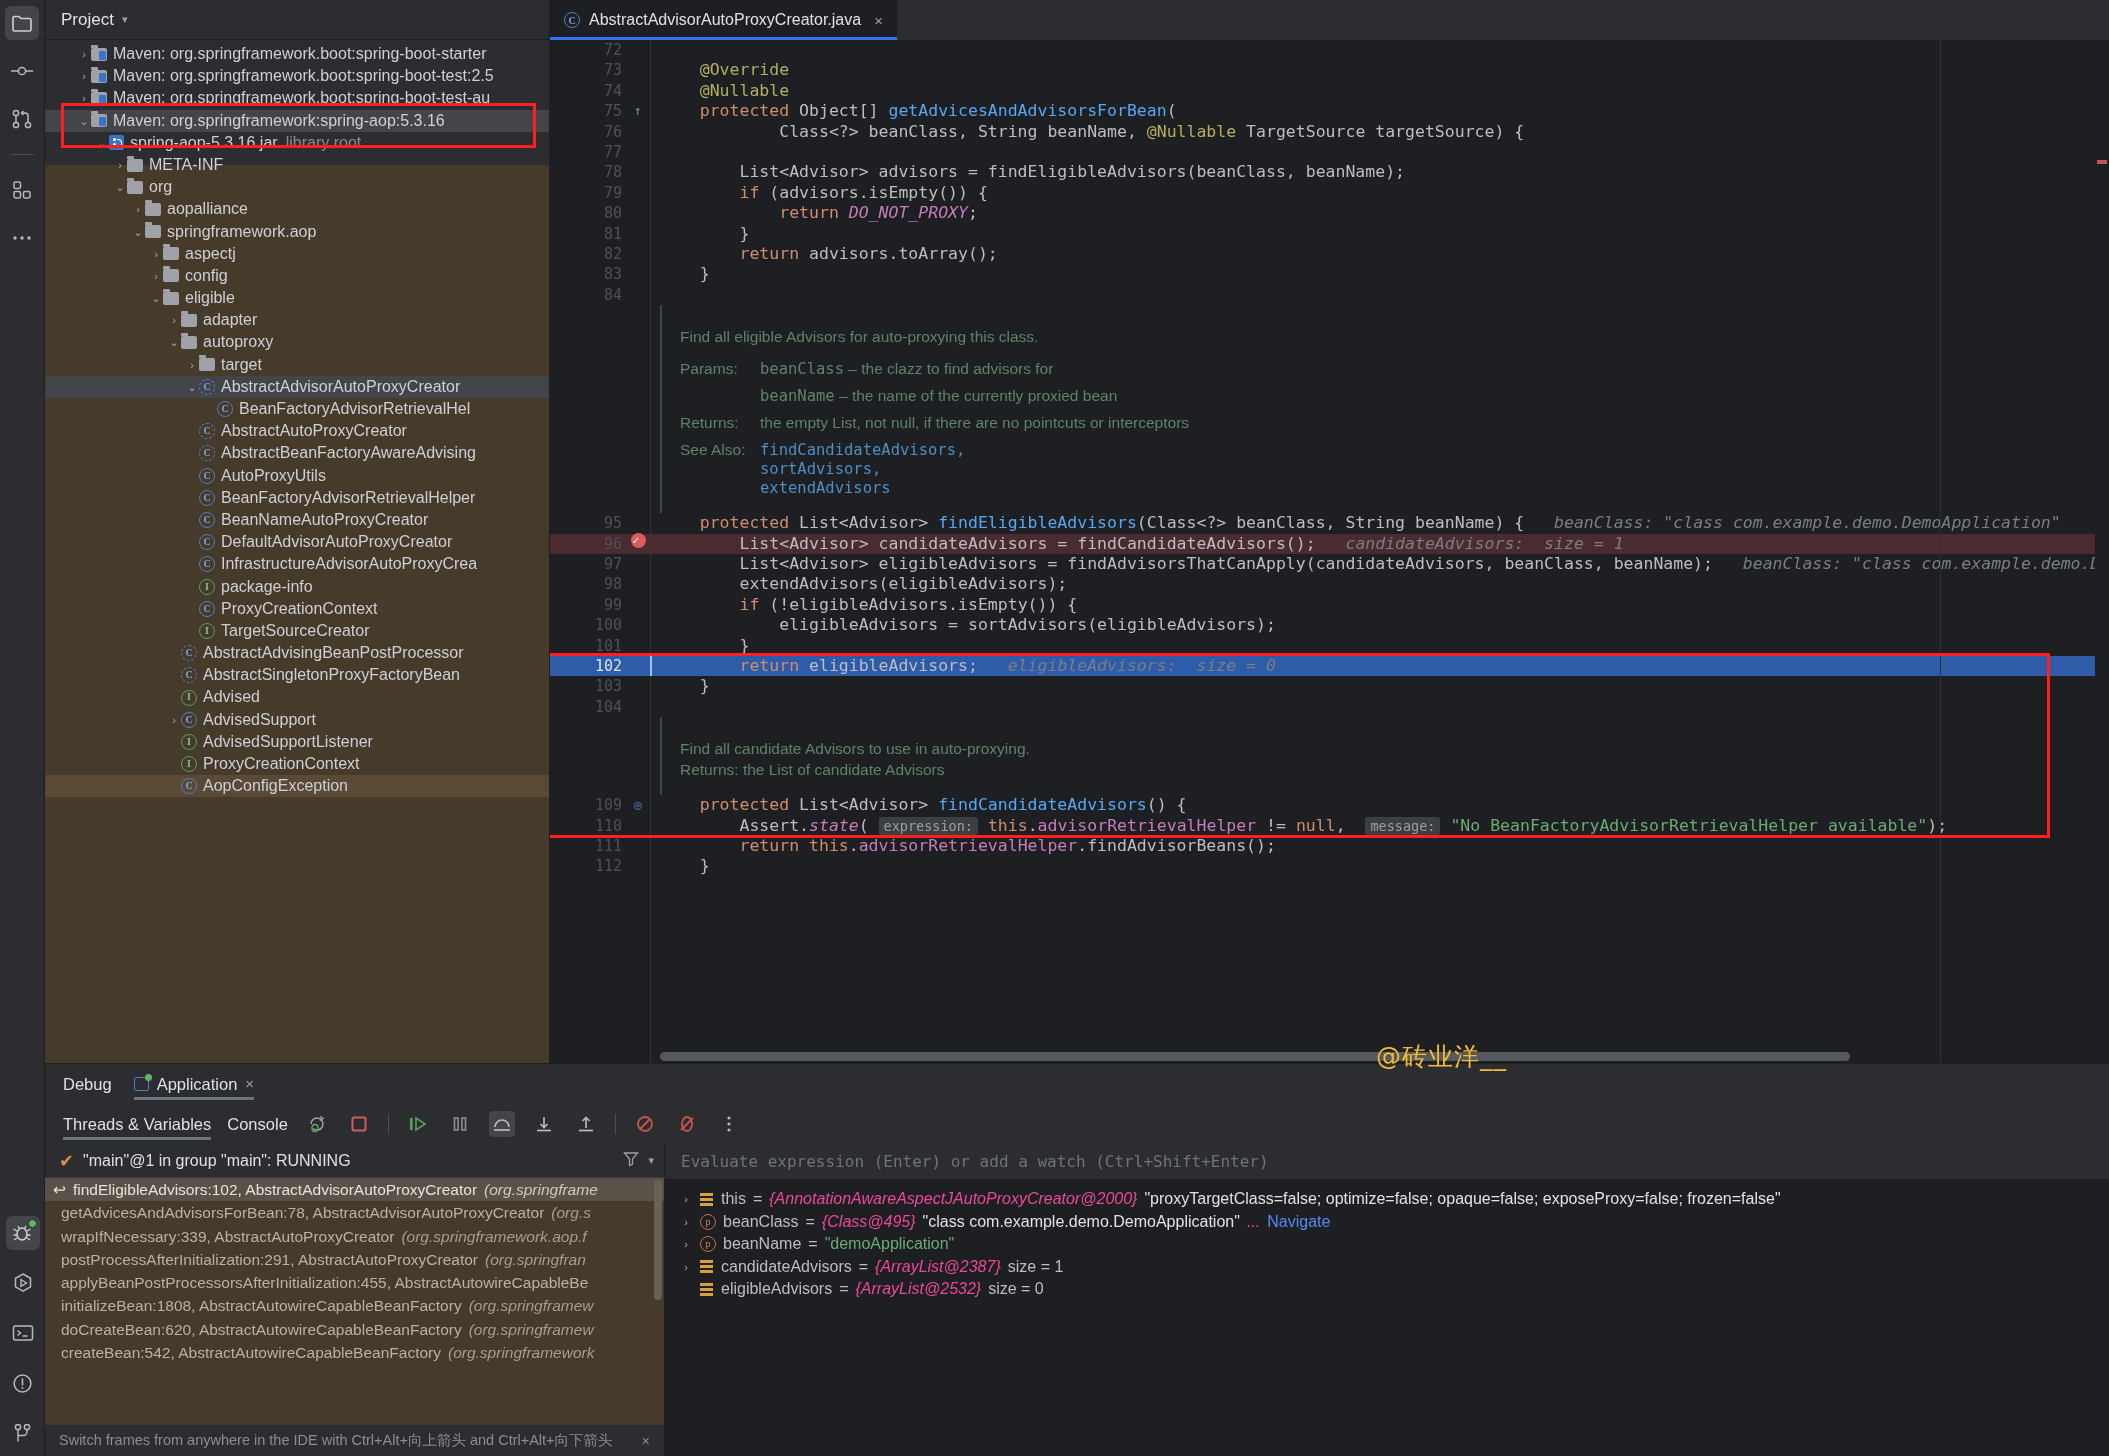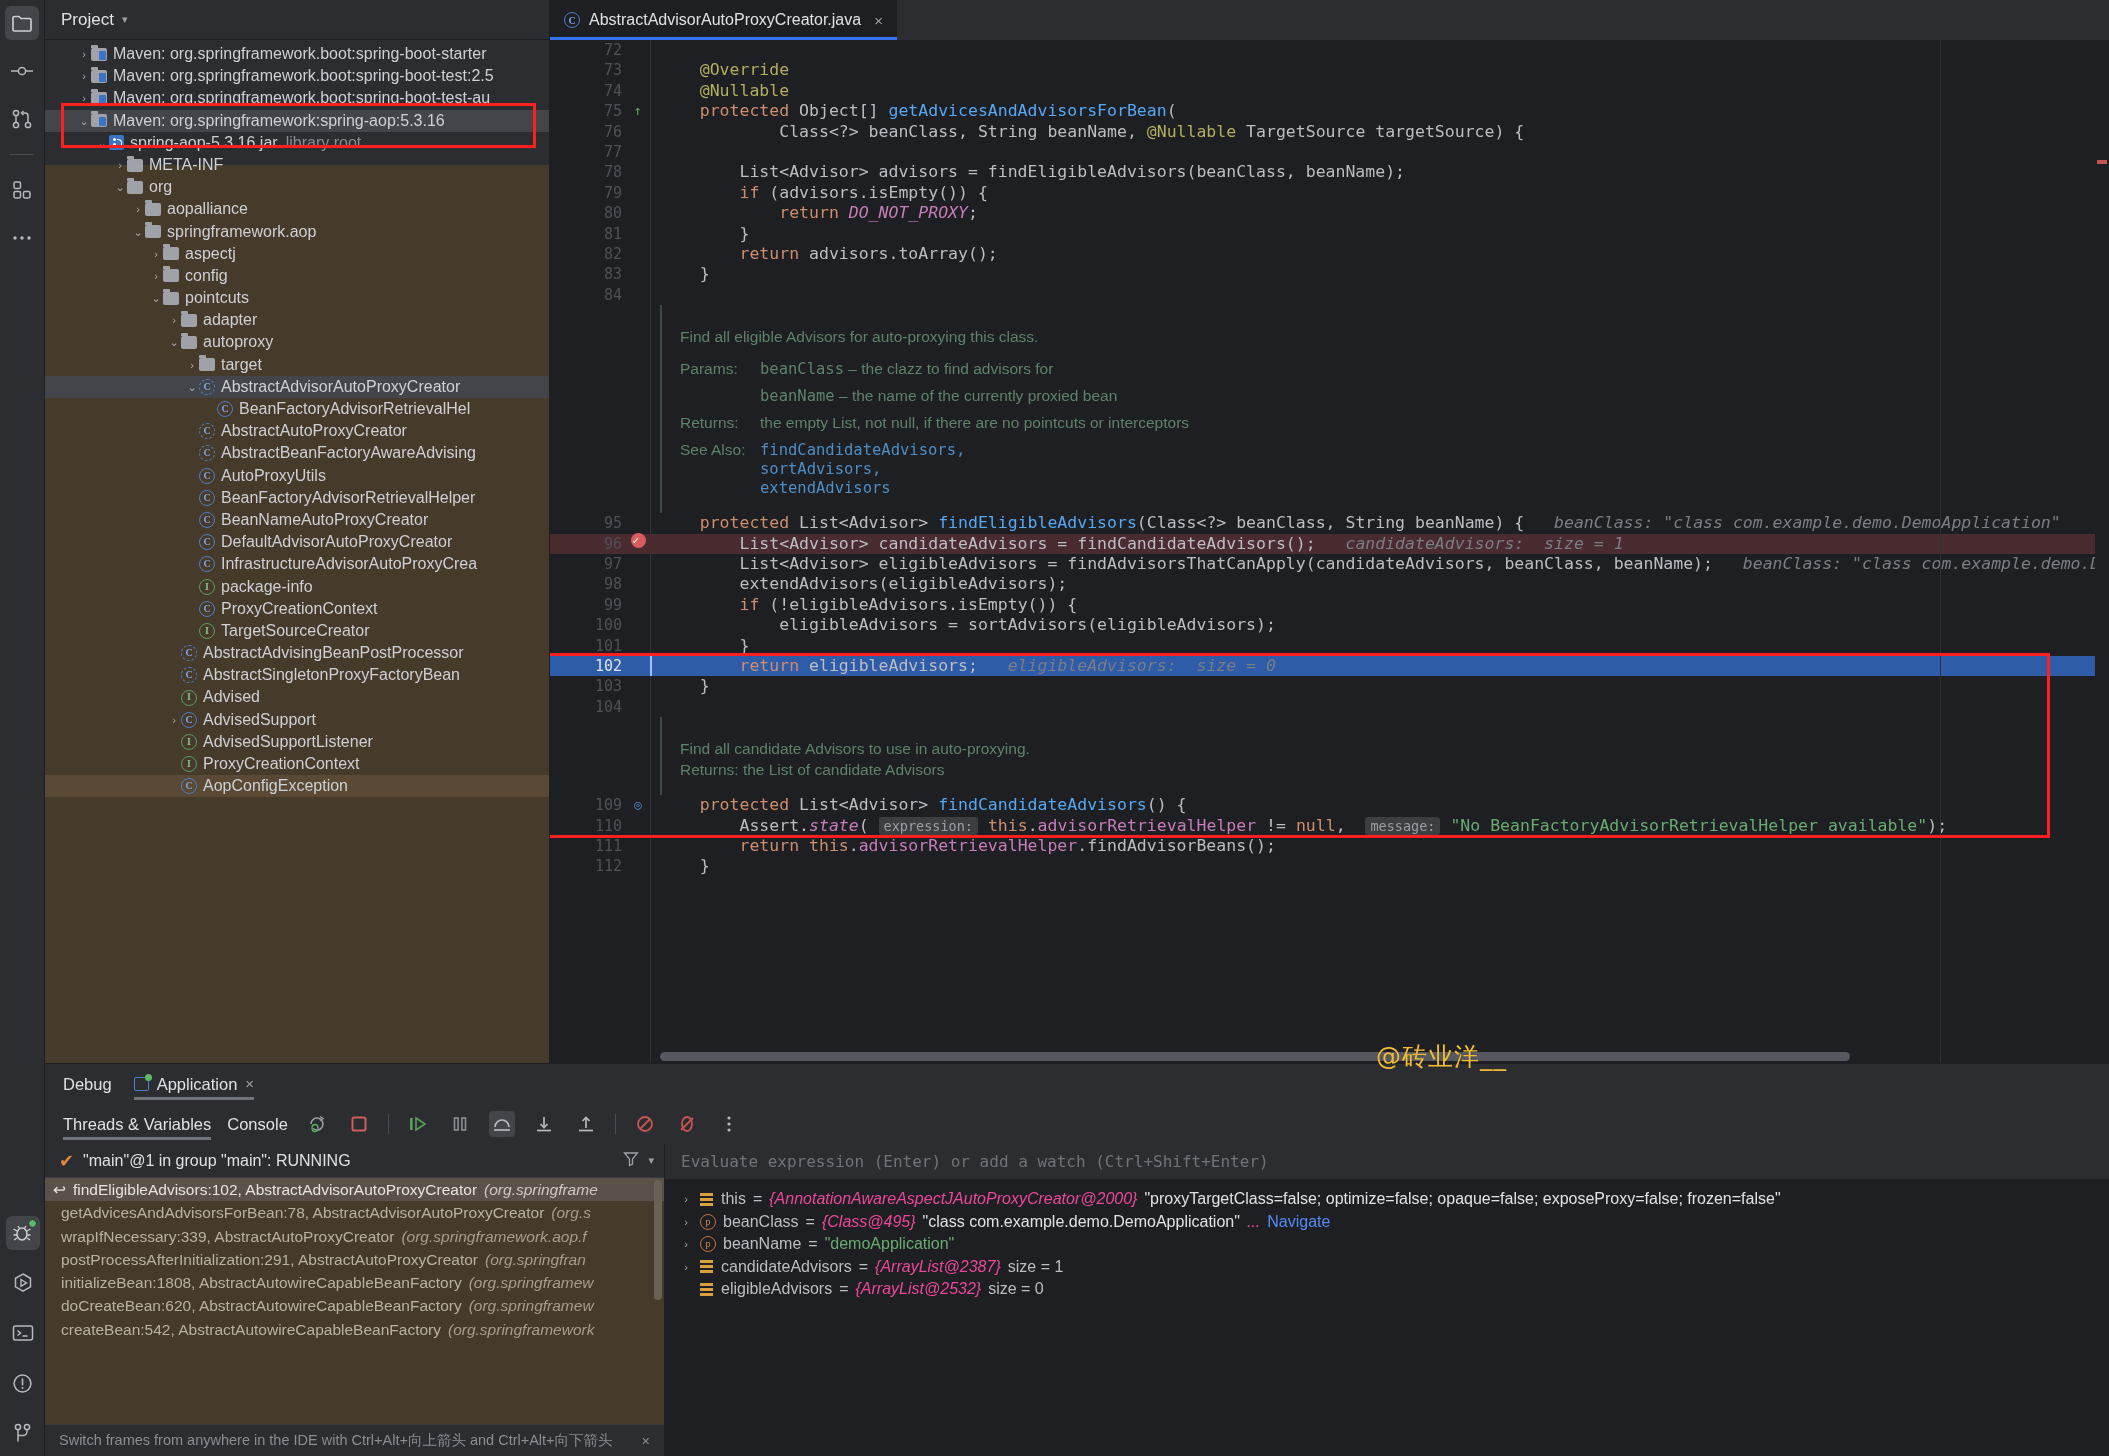--- a/index.html
+++ b/index.html
@@ -380,21 +380,21 @@
           <span class="ic">
             <span class="folder"></span>
           </span>
           <span class="tlabel">config</span>
         </div>
         <div class="trow" style="padding-left: 104px;">
           <span class="arrow">⌄</span>
           <span class="ic">
             <span class="folder"></span>
           </span>
-          <span class="tlabel">pointcuts</span>
+          <span class="tlabel">eligible</span>
         </div>
         <div class="trow" style="padding-left: 122px;">
           <span class="arrow">›</span>
           <span class="ic">
             <span class="folder"></span>
           </span>
           <span class="tlabel">adapter</span>
         </div>
         <div class="trow" style="padding-left: 122px;">
           <span class="arrow">⌄</span>
@@ -682,20 +682,23 @@
             </div>
             <div class="frow">
               <span>wrapIfNecessary:339, AbstractAutoProxyCreator </span>
               <i>(org.springframework.aop.f</i>
             </div>
             <div class="frow">
               <span>postProcessAfterInitialization:291, AbstractAutoProxyCreator </span>
               <i>(org.springfran</i>
             </div>
             <div class="frow">
+              <span>applyBeanPostProcessorsAfterInitialization:455, AbstractAutowireCapableBe</span>
+            </div>
+            <div class="frow">
               <span>initializeBean:1808, AbstractAutowireCapableBeanFactory </span>
               <i>(org.springframew</i>
             </div>
             <div class="frow">
               <span>doCreateBean:620, AbstractAutowireCapableBeanFactory </span>
               <i>(org.springframew</i>
             </div>
             <div class="frow">
               <span>createBean:542, AbstractAutowireCapableBeanFactory </span>
               <i>(org.springframework</i>

